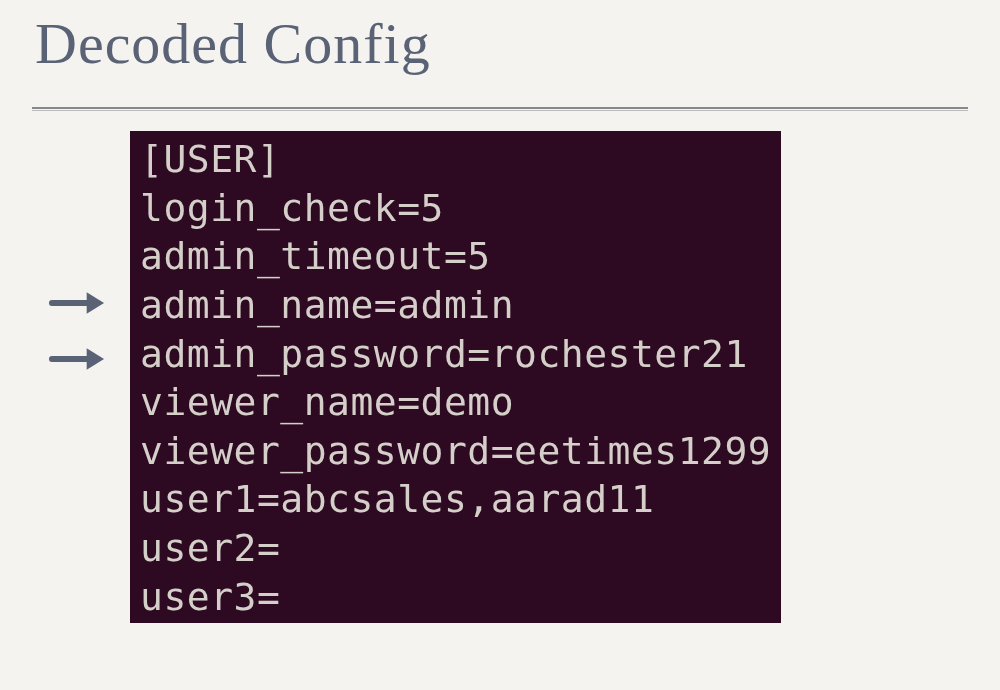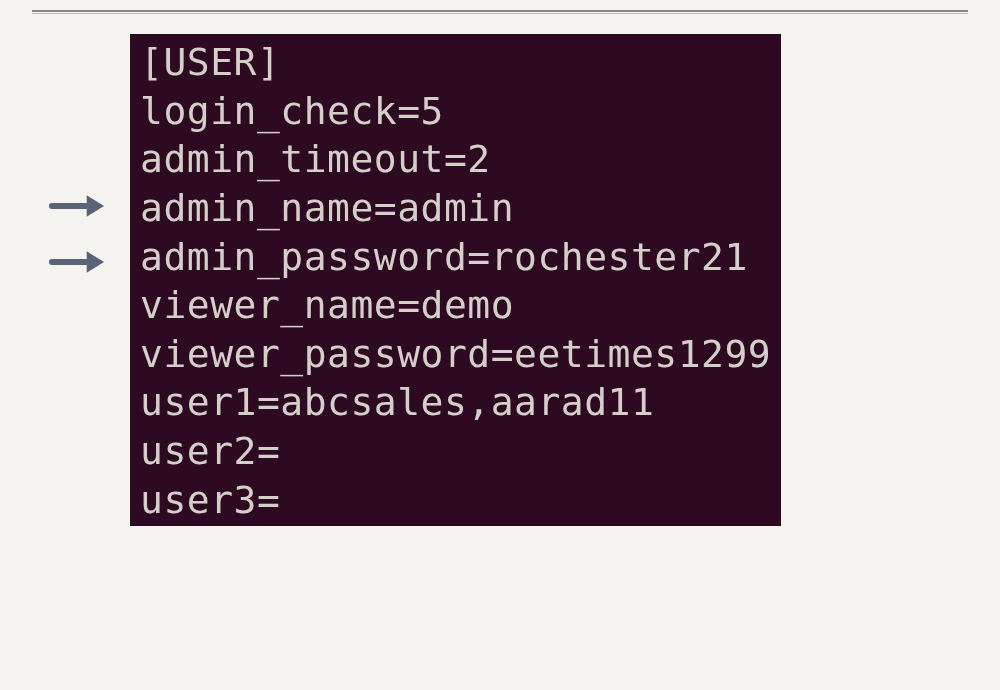--- a/index.html
+++ b/index.html
@@ -74,41 +74,42 @@
       padding: 4px 10px 2px 10px;
       margin-left: 80px;
       white-space: pre;
       letter-spacing: 0.5px;
     }
   </style>
 </head>
 <body>
 
 <div class="slide">
+  <h1 class="title">Decoded Config</h1>
   <hr class="divider">
 
   <div class="content-area">
     <div class="arrows">
       <div class="arrow arrow-1">
         <svg viewBox="0 0 60 30">
           <line x1="4" y1="15" x2="44" y2="15" stroke="#5a6275" stroke-width="6" stroke-linecap="round"></line>
           <polygon points="40,4 58,15 40,26" fill="#5a6275"></polygon>
         </svg>
       </div>
       <div class="arrow arrow-2">
         <svg viewBox="0 0 60 30">
           <line x1="4" y1="15" x2="44" y2="15" stroke="#5a6275" stroke-width="6" stroke-linecap="round"></line>
           <polygon points="40,4 58,15 40,26" fill="#5a6275"></polygon>
         </svg>
       </div>
     </div>
 
     <div class="terminal"><span>[USER]</span>
 <span>login_check=5</span>
-<span>admin_timeout=2</span>
+<span>admin_timeout=5</span>
 <span>admin_name=admin</span>
 <span>admin_password=rochester21</span>
 <span>viewer_name=demo</span>
 <span>viewer_password=eetimes1299</span>
 <span>user1=abcsales,aarad11</span>
 <span>user2=</span>
 <span>user3=</span></div>
   </div>
 </div>
 

